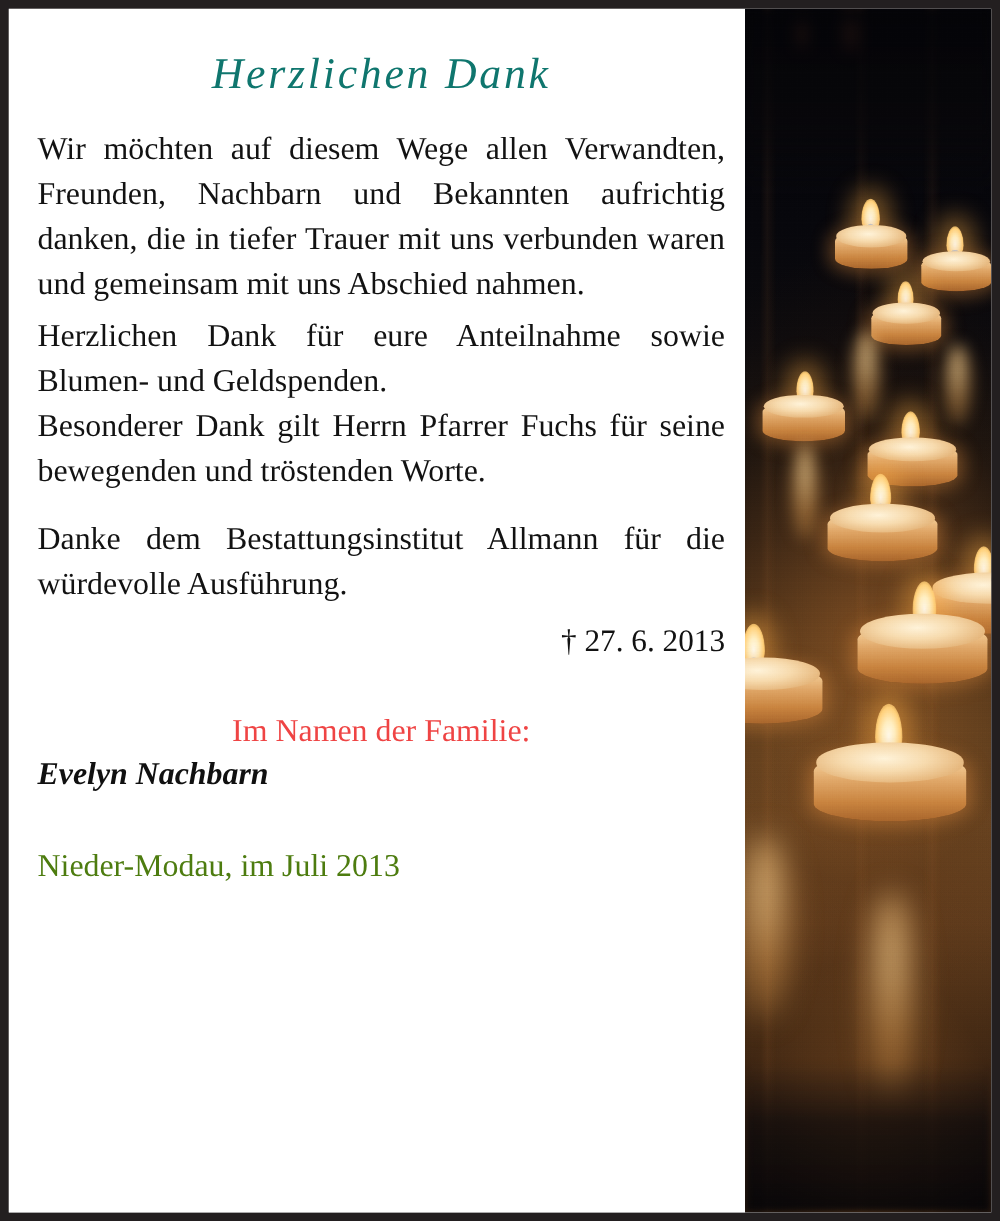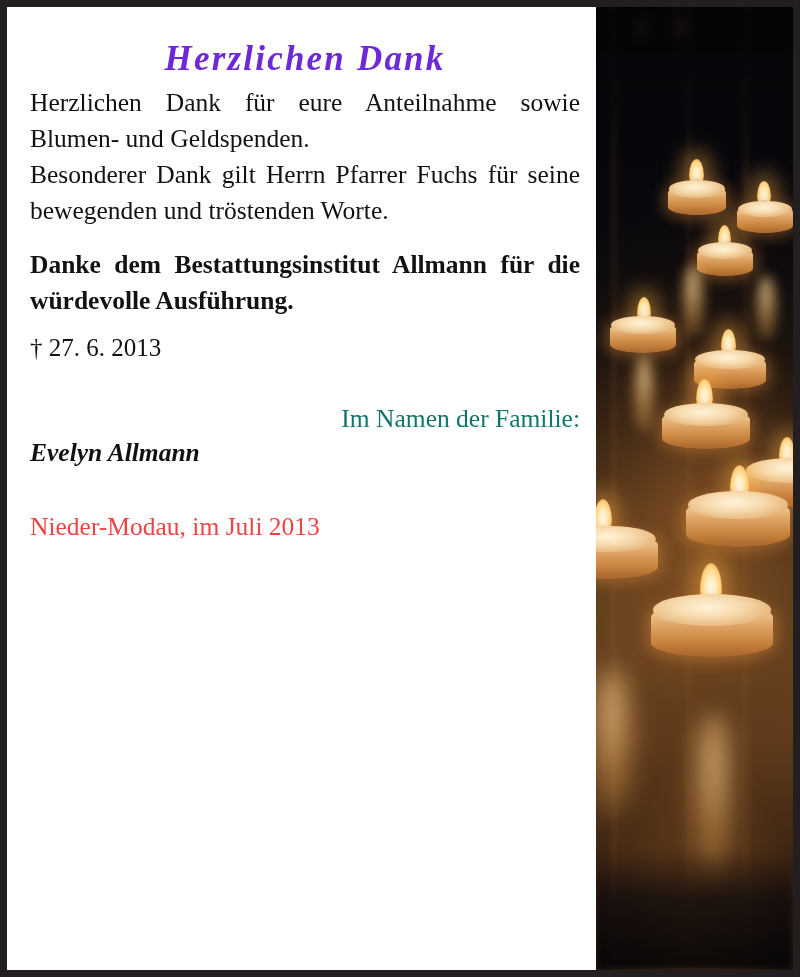--- a/index.html
+++ b/index.html
@@ -29,87 +29,87 @@
     width: 589px;
     height: 963px;
     box-sizing: border-box;
     padding: 0 16px 0 23px;
     background: #ffffff;
     z-index: 3;
   }
 
   .headline {
     font-size: 35px;
-    font-weight: bold;
+    font-weight: normal;
     font-style: italic;
     letter-spacing: 2.2px;
     text-align: center;
-    color: #6d28d9;
+    color: #0f766e;
     margin: 33px 0 0 0;
     line-height: 1.1;
   }
 
   .para {
     font-size: 25.5px;
     line-height: 36px;
     color: #121212;
     text-align: justify;
     text-justify: inter-word;
     margin: 0;
     hyphens: manual;
   }
   .para.p1 { margin-top: 22px; }
   .para.p2 { margin-top: 6px; }
   .para.p3 { margin-top: 0; }
-  .para.p4 { margin-top: 18px; font-weight: bold; }
+  .para.p4 { margin-top: 18px; }
 
   .deceased-name {
     font-size: 53px;
     font-weight: bold;
     font-style: italic;
     color: #101010;
     text-align: center;
     letter-spacing: 0.5px;
     margin: 40px 0 0 0;
     line-height: 1.05;
     white-space: nowrap;
   }
 
   .death-date {
     font-size: 25px;
     color: #121212;
-    text-align: left;
+    text-align: right;
     margin: 14px 0 0 0;
     line-height: 1.2;
   }
 
   .para.p5 { margin-top: 36px; }
 
   .family-intro {
     font-size: 25.5px;
     line-height: 32px;
-    color: #0f766e;
-    text-align: right;
+    color: #ef4444;
+    text-align: center;
     margin: 40px 0 0 0;
   }
 
   .family-name {
     font-size: 25.5px;
     line-height: 32px;
     font-weight: bold;
     font-style: italic;
     color: #101010;
     text-align: left;
     margin: 2px 0 0 0;
   }
 
   .place-date {
     font-size: 25.5px;
     line-height: 32px;
-    color: #ef4444;
+    color: #4d7c0f;
     text-align: left;
     margin: 42px 0 0 0;
   }
 
   
   .photo {
     position: absolute;
     left: 589px;
     top: 0;
     width: 197px;
@@ -215,34 +215,35 @@
 </style>
 </head>
 <body>
 
 <div class="notice">
 
   <div class="text-col">
 
     <div class="headline">Herzlichen Dank</div>
 
+    <p class="para p1">Wir möchten auf diesem Wege allen Verwandten, Freunden, Nachbarn und Bekannten aufrichtig danken, die in tiefer Trauer mit uns verbunden waren und gemeinsam mit uns Abschied nahmen.</p>
 
     <p class="para p2">Herzlichen Dank für eure Anteilnahme sowie Blumen- und Geldspenden.</p>
 
     <p class="para p3">Besonderer Dank gilt Herrn Pfarrer Fuchs für seine bewegenden und tröstenden Worte.</p>
 
     <p class="para p4">Danke dem Bestattungsinstitut Allmann für die würdevolle Ausführung.</p>
 
 
     <div class="death-date">† 27. 6. 2013</div>
 
 
     <div class="family-intro">Im Namen der Familie:</div>
 
-    <div class="family-name">Evelyn Allmann</div>
+    <div class="family-name">Evelyn Nachbarn</div>
 
     <div class="place-date">Nieder-Modau, im Juli 2013</div>
   </div>
 
   <div class="photo">
     <div class="photo-stage"></div>
     <div class="streaks"></div>
 
     <div class="dimglow" style="left:38px; top:7px; width:15px; height:26px;"></div>
     <div class="dimglow" style="left:75px; top:3px; width:19px; height:33px;"></div>

